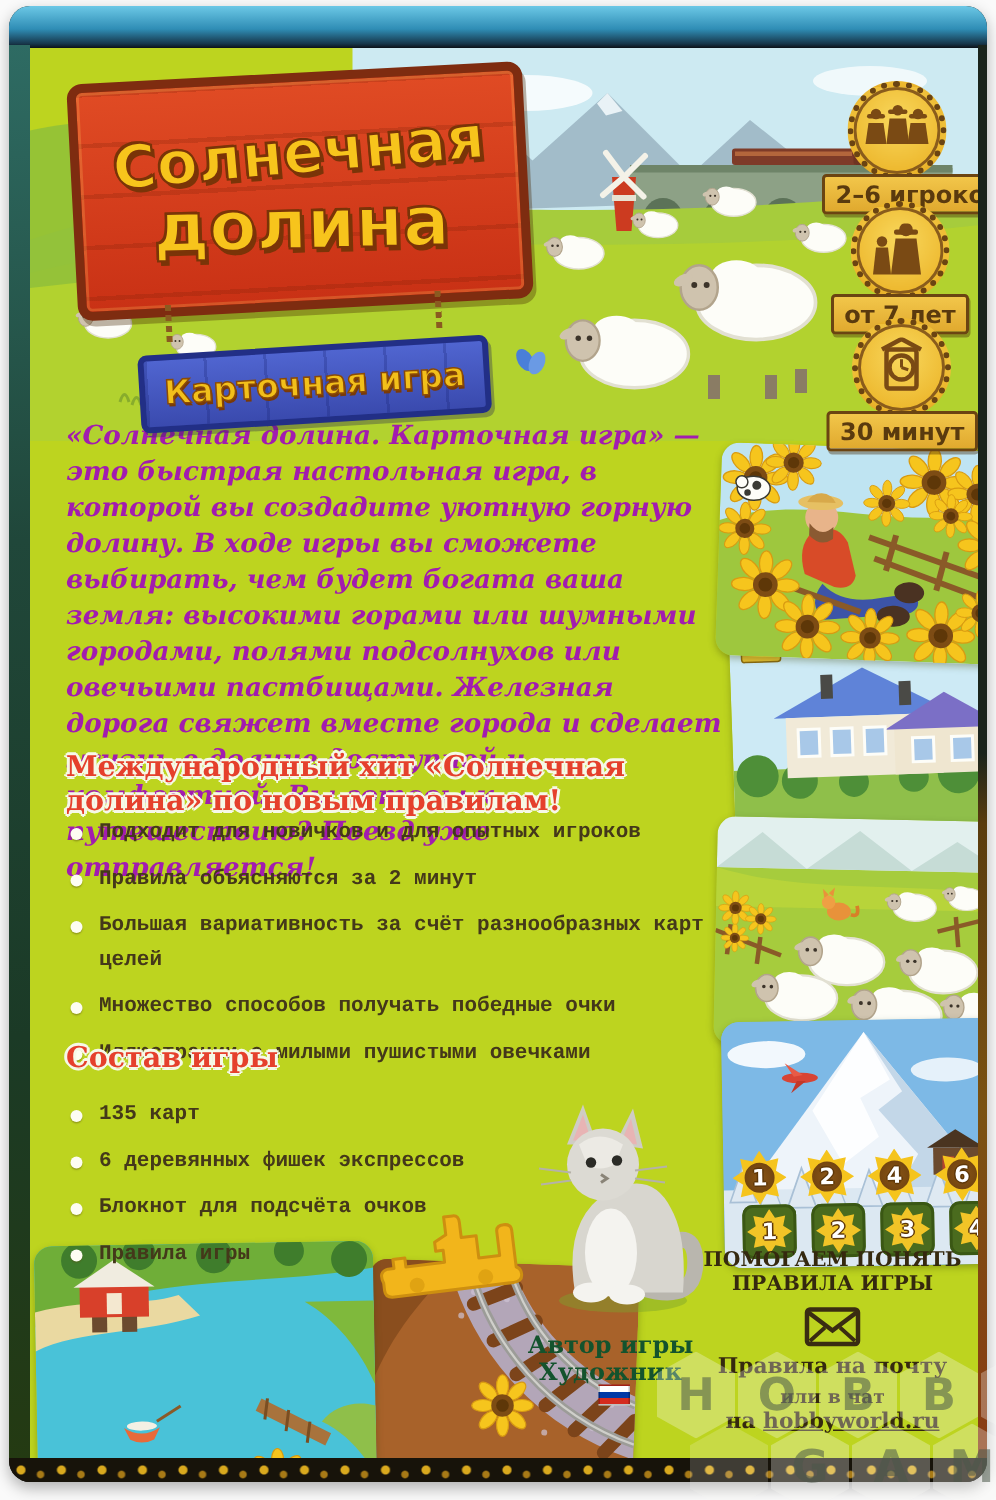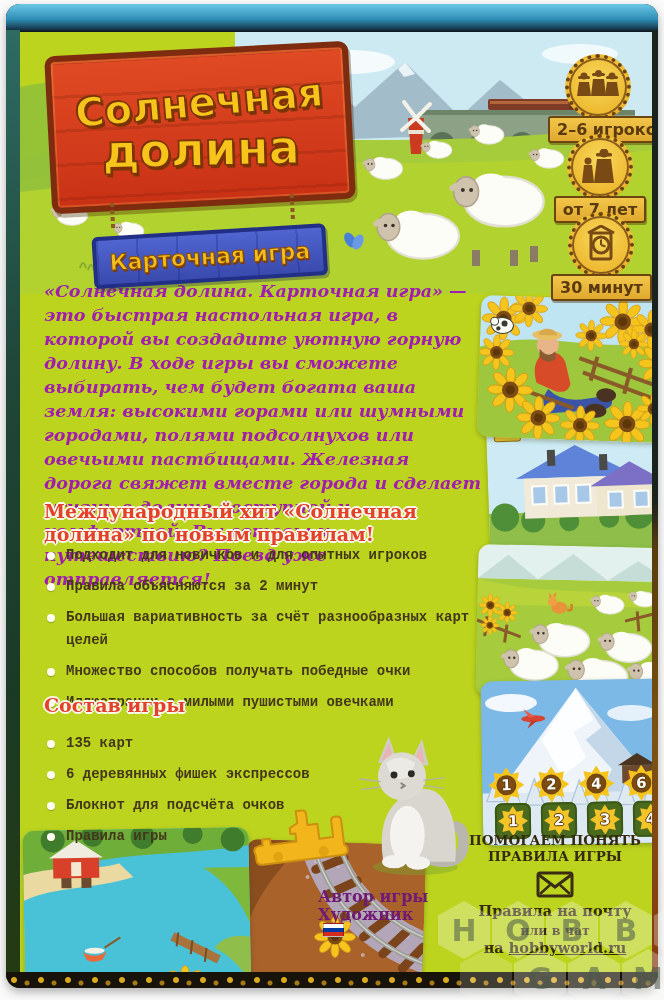--- a/index.html
+++ b/index.html
@@ -96,22 +96,22 @@
       font-size:15px;text-shadow:0 1px 0 #5e3708,0 -1px 0 #5e3708,1px 0 #5e3708,-1px 0 #5e3708;}
 
   
   .cat{position:absolute;left:334px;top:696px;z-index:3;}
   .train-meeple{position:absolute;left:228px;top:772px;z-index:5;transform:rotate(-7deg);}
   .card-lake{left:4px;top:797px;width:226px;height:170px;transform:rotate(-1deg);z-index:2;}
   .card-rail{left:224px;top:810px;width:180px;height:157px;transform:rotate(2deg);z-index:1;}
   .mini-sf{position:absolute;left:294px;top:884px;z-index:4;}
 
   
-  .credits{position:absolute;left:298px;top:856px;width:178px;text-align:left;z-index:6;
-      color:#701a75;font-size:15.5px;line-height:17.5px;}
+  .credits{position:absolute;left:298px;top:856px;width:178px;text-align:center;z-index:6;
+      color:#14532d;font-size:15.5px;line-height:17.5px;}
   .credits .lbl{font-weight:700;font-size:16px;}
   .flag{display:inline-block;width:19px;height:12px;vertical-align:-1px;margin-left:5px;
       border:1px solid rgba(0,0,0,.25);}
   .flag-nl{background:linear-gradient(180deg,#AE1C28 33%,#fff 33% 66%,#21468B 66%);}
   .flag-ru{background:linear-gradient(180deg,#fff 33%,#0039A6 33% 66%,#D52B1E 66%);}
   .support{position:absolute;left:444px;top:800px;width:182px;text-align:center;z-index:6;color:#35290f;}
   .support .head{font-weight:700;font-size:13.5px;line-height:16px;}
   .support .line{font-weight:700;font-size:14.5px;line-height:17px;}
   .support .small{font-size:12.5px;}
   .support .u{text-decoration:underline;}

